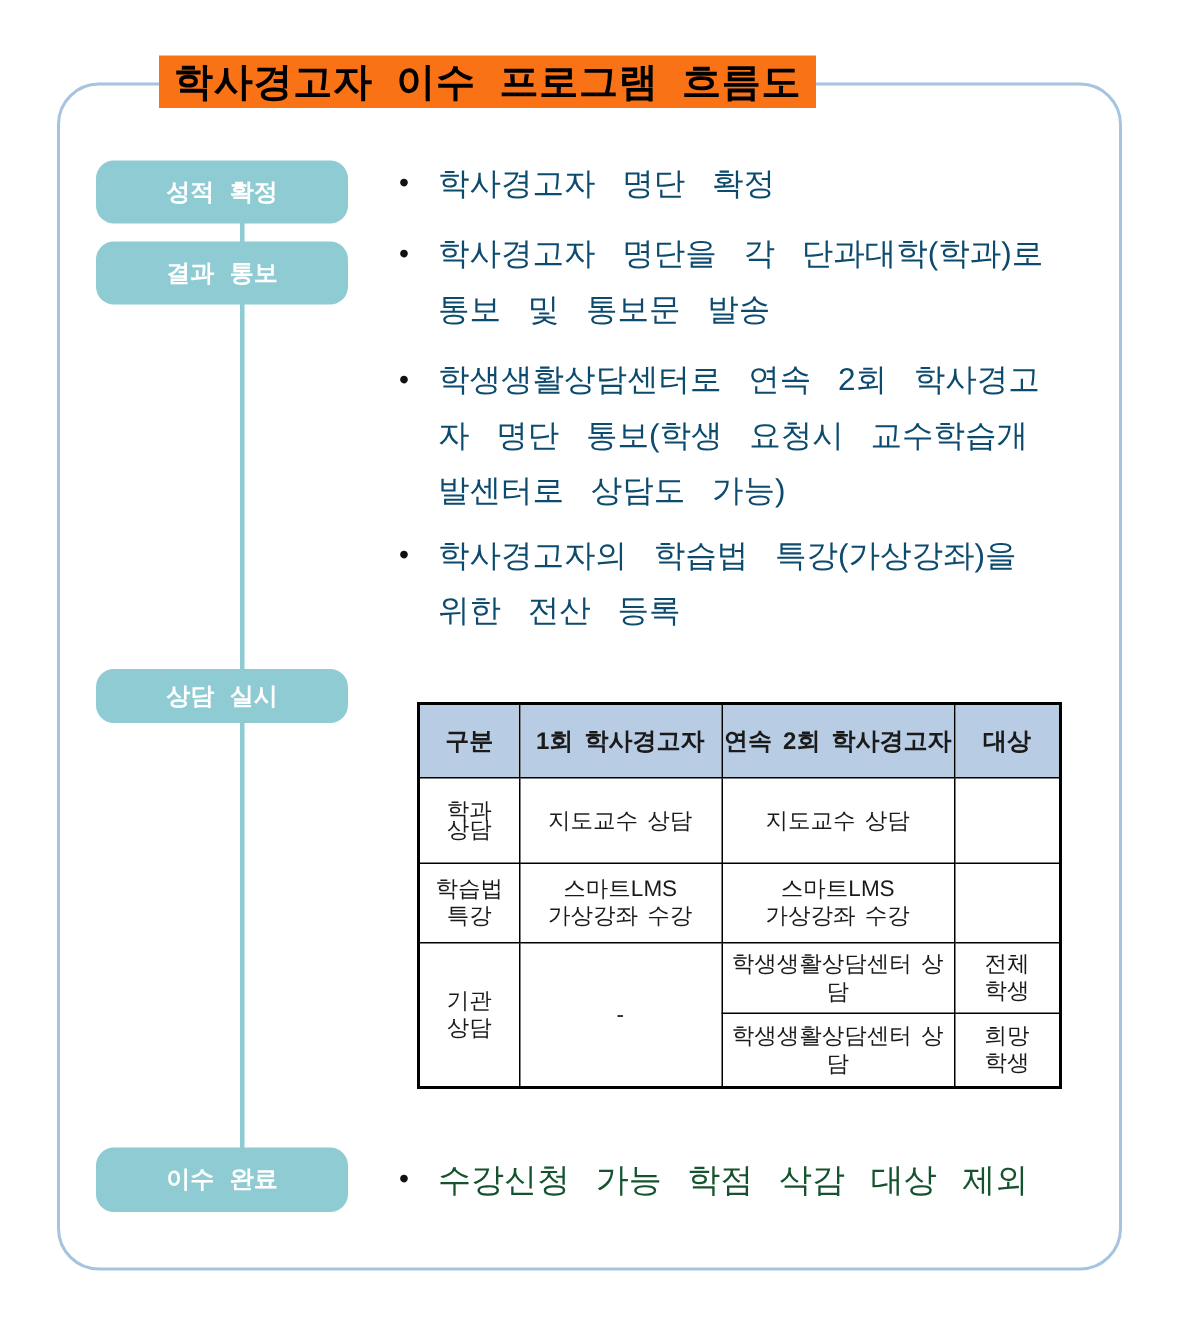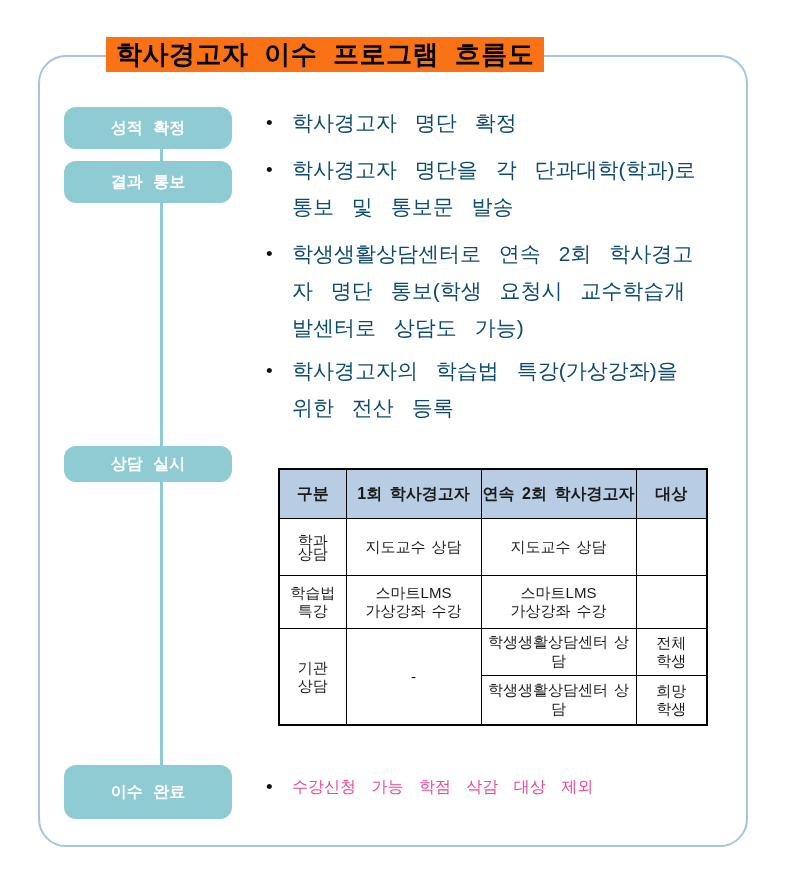--- a/index.html
+++ b/index.html
@@ -33,38 +33,38 @@
   .step {
     position:absolute; left:64px; width:168px; height:42px; z-index:2;
     background:#8ecbd3; border-radius:12px;
     color:#ffffff; font-weight:bold; font-size:16px;
     display:flex; align-items:center; justify-content:center;
     word-spacing:6px; white-space:nowrap;
   }
   .step-1 { top:107px; }
   .step-2 { top:161px; }
   .step-3 { top:446px; height:36px; }
-  .step-4 { top:765px; height:54px; }
+  .step-4 { top:765px; height:43px; }
 
   
   .bullets { position:absolute; left:266px; top:104px; width:460px; z-index:2; }
   .bullet { display:flex; align-items:flex-start; }
   .bullet.mb10 { margin-bottom:10px; }
   .bullet.mb6  { margin-bottom:6px; }
   .dot {
     flex:none; width:26px; font-size:19px; line-height:37px; color:#111;
   }
   .btext {
     white-space:pre-line; font-size:21px; line-height:37px;
     word-spacing:12px; color:#0c4a6e;
   }
 
   
   .final-bullet { position:absolute; left:266px; top:768px; display:flex; z-index:2; }
-  .final-bullet .btext { color:#ec4899; font-size:16px; word-spacing:11px; }
+  .final-bullet .btext { color:#14532d; font-size:22px; word-spacing:11px; }
 
   
   .table-wrap { position:absolute; left:278px; top:468px; z-index:2; }
   table.counsel {
     border-collapse:collapse; table-layout:fixed; width:428px;
     border:2px solid #000; font-size:15px;
   }
   table.counsel th, table.counsel td {
     border:1.5px solid #000; text-align:center; vertical-align:middle;
     padding:0 1px; white-space:pre-line; word-spacing:2px; overflow:hidden;

